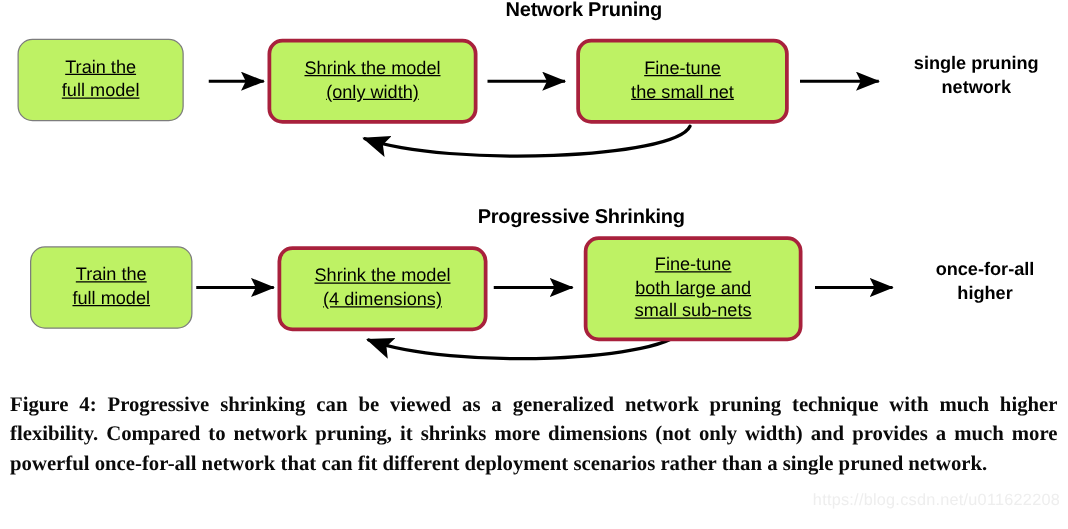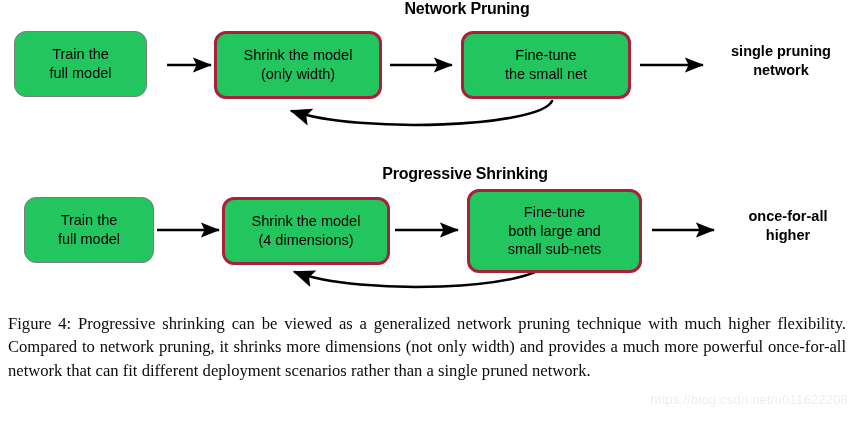--- a/index.html
+++ b/index.html
@@ -31,31 +31,32 @@
     font-family: "Liberation Sans", sans-serif;
     font-weight: bold;
     font-size: 16px;
     letter-spacing: -0.2px;
     color: #000;
   }
 
   .node {
     position: absolute;
     box-sizing: border-box;
-    background: #22c55e;
+    background: #bef264;
     border-radius: 12px;
     display: flex;
     align-items: center;
     justify-content: center;
     text-align: center;
     font-family: "Liberation Sans", sans-serif;
     font-size: 14.5px;
     line-height: 1.28;
     color: #000;
     white-space: pre-line;
+    text-decoration: underline;
   }
   .node.gray {
     border: 1.6px solid #7d7d7d;
   }
   .node.red {
     border: 3px solid #a8213c;
   }
 
   .outlabel {
     position: absolute;
@@ -81,20 +82,21 @@
     position: absolute;
     left: 8px;
     top: 312px;
     width: 838px;
     font-family: "Liberation Serif", serif;
     font-size: 16.6px;
     line-height: 1.41;
     color: #0a0a0a;
     text-align: justify;
     text-justify: inter-word;
+    font-weight: bold;
   }
 
   #watermark {
     position: absolute;
     right: 6px;
     bottom: 16px;
     font-family: "Liberation Sans", sans-serif;
     font-size: 13px;
     color: #eeeeee;
     letter-spacing: 0.2px;

